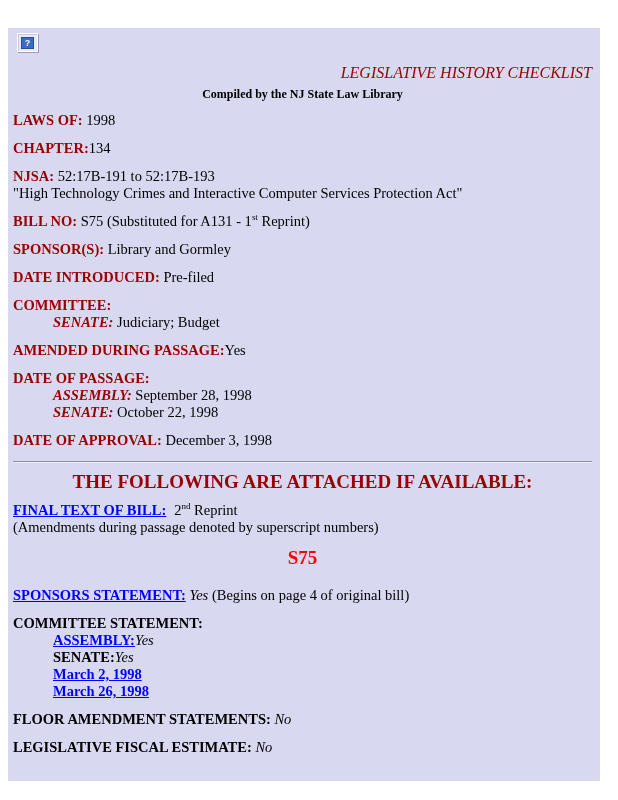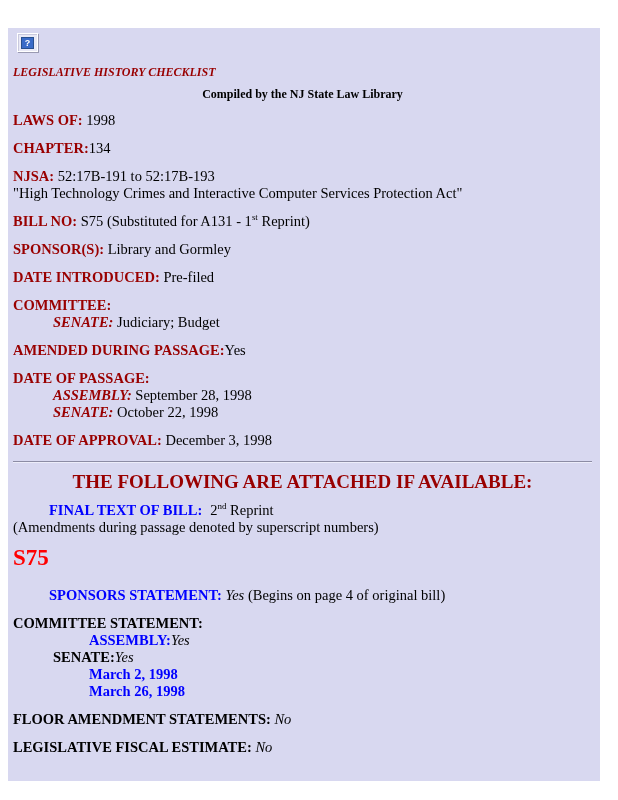--- a/index.html
+++ b/index.html
@@ -33,64 +33,65 @@
     background: #3a6bc8;
     border: 1px solid #28508f;
     color: #ffffff;
     font-family: "Liberation Sans", sans-serif;
     font-size: 9px; font-weight: bold;
     line-height: 11px; text-align: center;
     display: block;
   }
   h1.title {
     margin: 9px 0 3px 0;
-    text-align: left;
-    font-size: 12px;
+    text-align: right;
+    font-size: 16px;
     line-height: 23px;
-    font-weight: bold;
+    font-weight: normal;
     font-style: italic;
     color: #990000;
   }
   .subtitle {
     text-align: center;
     font-weight: bold;
     font-size: 12px;
     line-height: 14px;
     margin: 0 0 6px 0;
   }
   .line { margin: 11px 0; }
   .lbl-red { color: #990000; font-weight: bold; }
   .lbl-red-i { color: #990000; font-weight: bold; font-style: italic; }
   .lbl-black { color: #000000; font-weight: bold; }
   .val-i { font-style: italic; }
   a.link {
     color: #0000ff;
     font-weight: bold;
+    text-decoration: underline;
     cursor: pointer;
-    margin-left: 36px;
   }
   .indent { margin-left: 40px; }
   sup { font-size: 0.62em; line-height: 0; }
   hr.divider {
     border: none;
     border-top: 1px solid #8c8ca4;
     border-bottom: 1px solid #ededfa;
     height: 0;
     margin: 12px 0 10px 0;
   }
   .attached-heading {
     text-align: center;
     font-weight: bold;
     font-size: 19px;
     color: #990000;
     margin: 10px 0 12px 0;
   }
   .bill-heading {
+    text-align: center;
     font-weight: bold;
-    font-size: 23px;
+    font-size: 19px;
     color: #ff0000;
     margin: 13px 0 21px 0;
   }
   .gap { margin-left: 8px; }
 </style>
 </head>
 <body>
 
 <div class="content">
 

